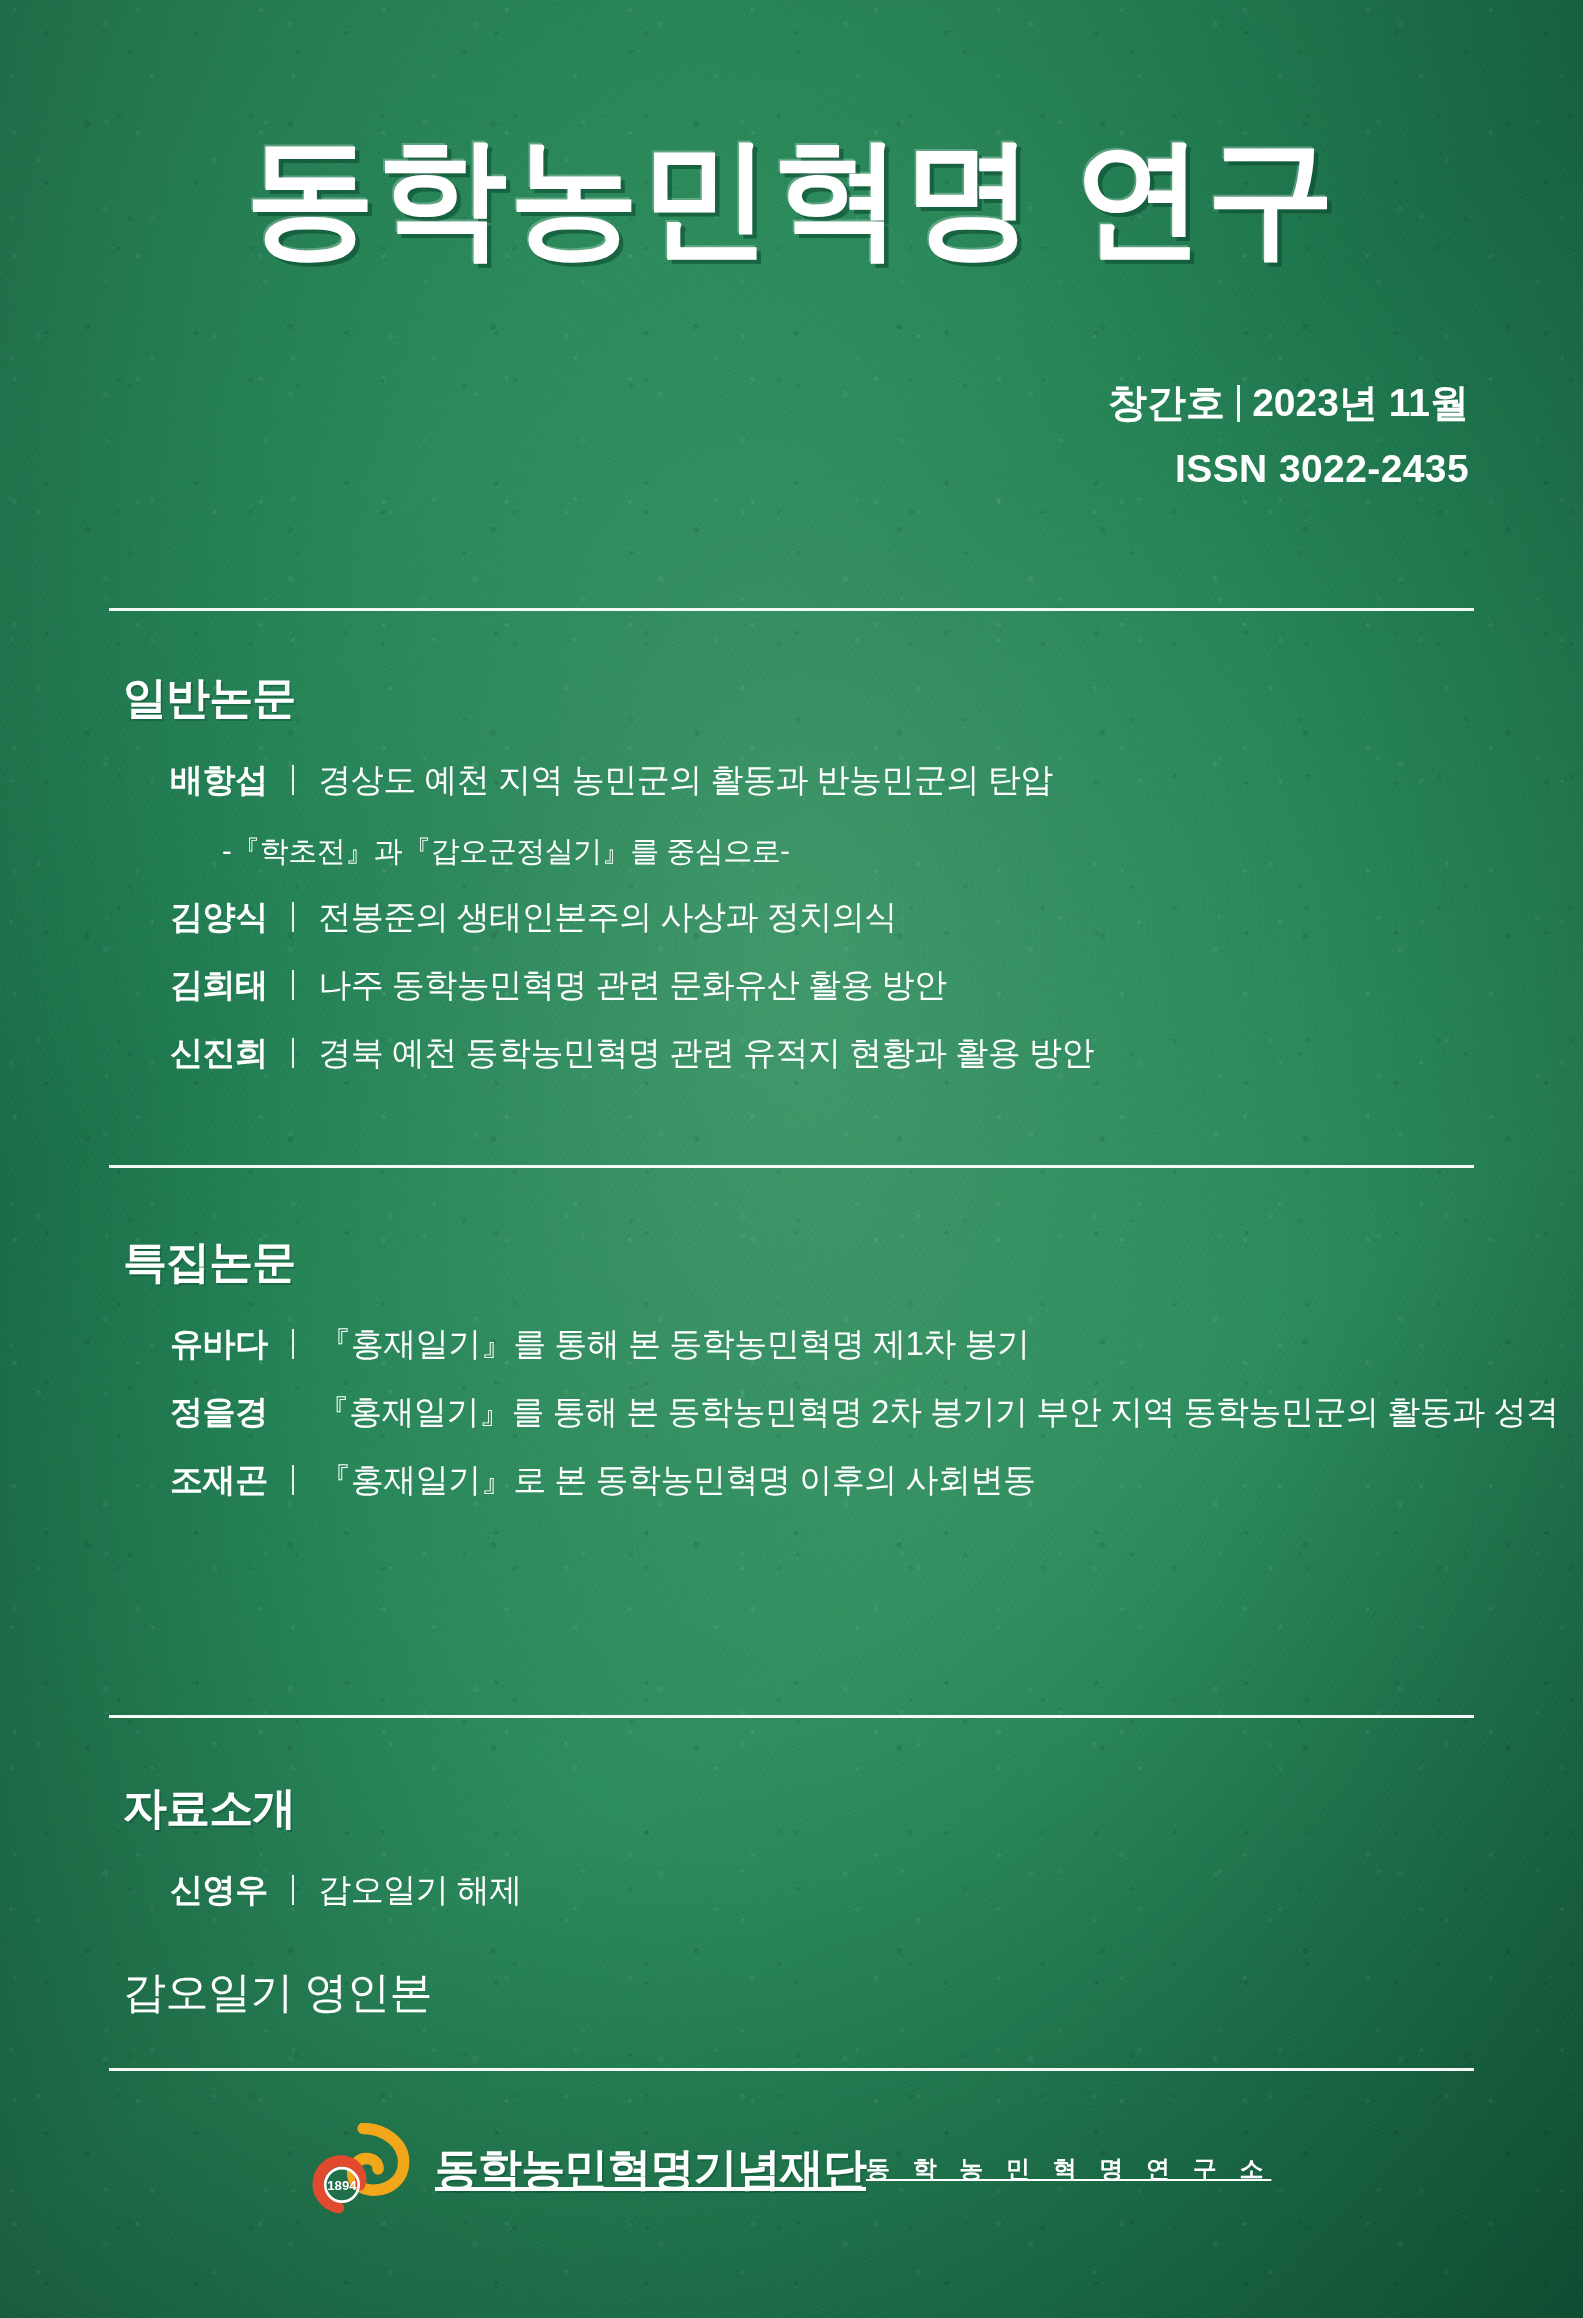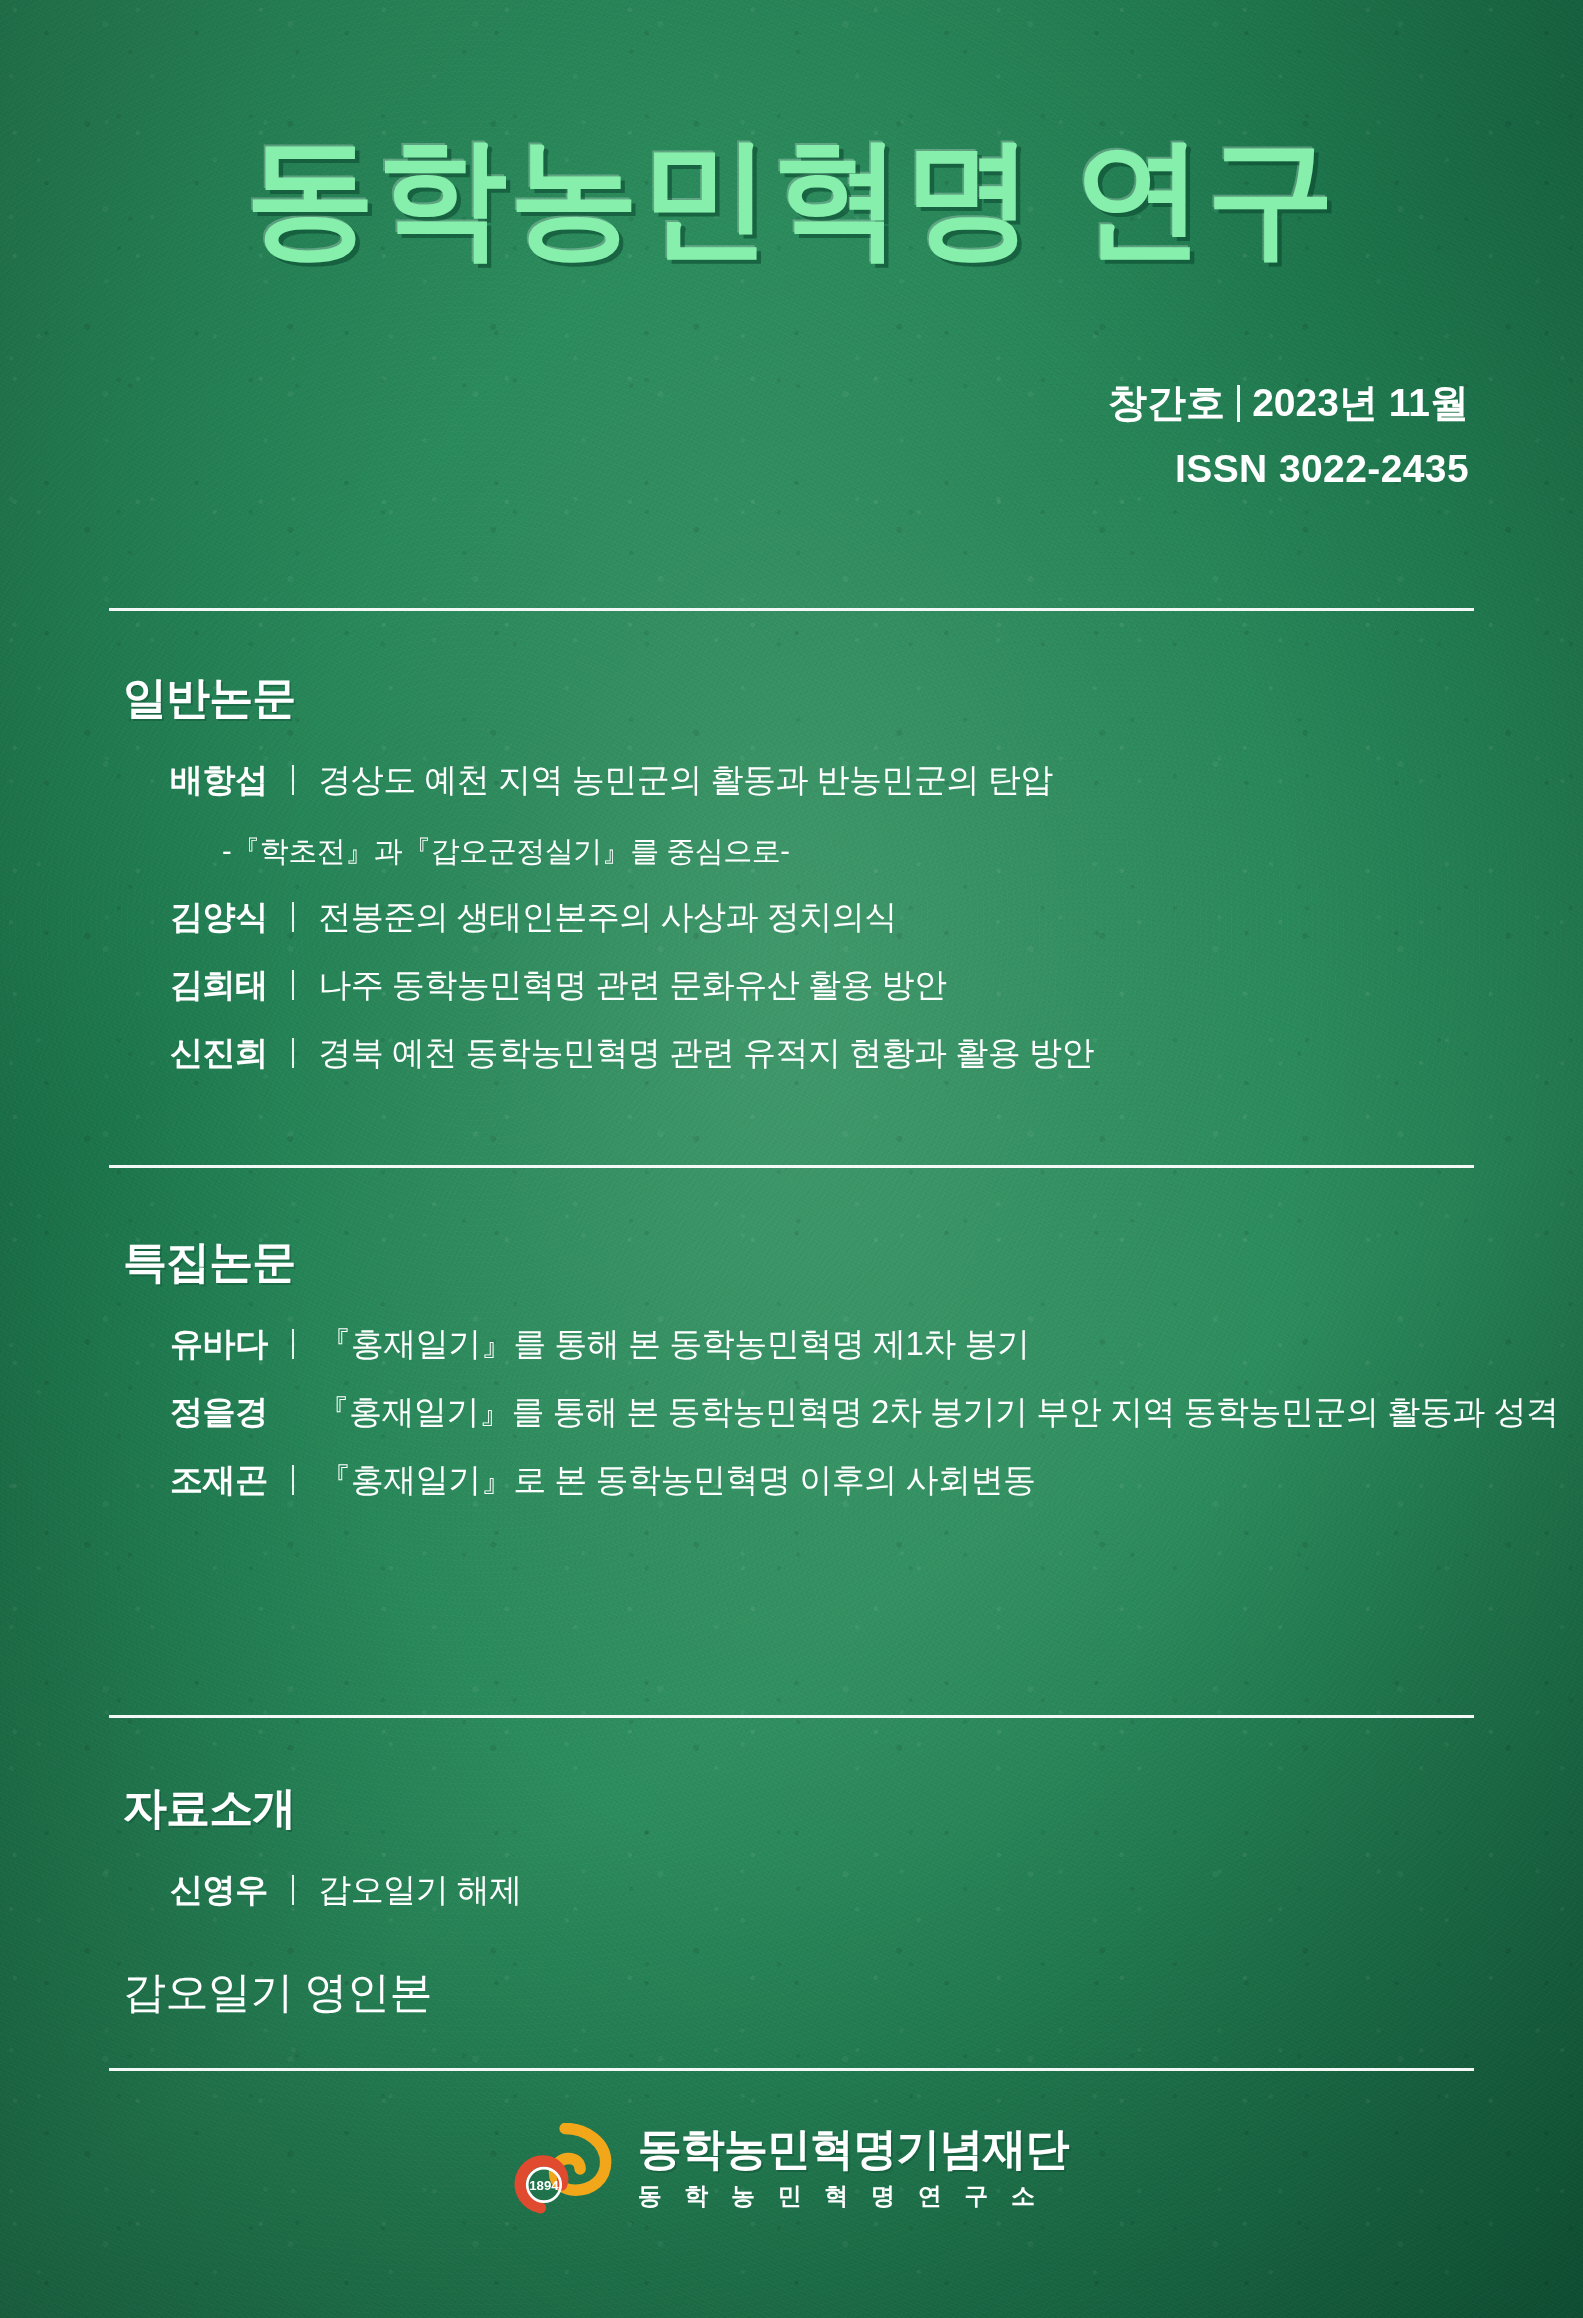--- a/index.html
+++ b/index.html
@@ -65,21 +65,21 @@
     top: 132px;
     left: 0;
     right: 0;
     text-align: center;
   }
   .journal-title {
     font-size: 130px;
     font-weight: bold;
     letter-spacing: 1.8px;
     line-height: 1.0;
-    color: #86efac;
+    color: #ffffff;
     text-shadow:
       4.4px 4.4px 0 rgba(10,70,45,0.55),
       -1.8px -1.8px 0 rgba(255,255,255,0.25);
     white-space: nowrap;
   }
 
   .issue-block {
     position: absolute;
     top: 379px;
     right: 114px;
@@ -198,23 +198,24 @@
     gap: 19.4px;
   }
   .logo-mark {
     position: relative;
     width: 104px;
     height: 92px;
     flex: none;
   }
   .footer-text {
     display: flex;
-    flex-direction: column;
+    flex-direction: row;
     align-items: flex-start;
     justify-content: flex-end;
+    text-decoration: underline;
   }
   .foundation-name {
     font-size: 44px;
     font-weight: bold;
     letter-spacing: -0.9px;
     line-height: 1.05;
     text-shadow: 1.8px 1.8px 0 rgba(10,70,45,0.35);
   }
   .institute-name {
     font-size: 24px;

